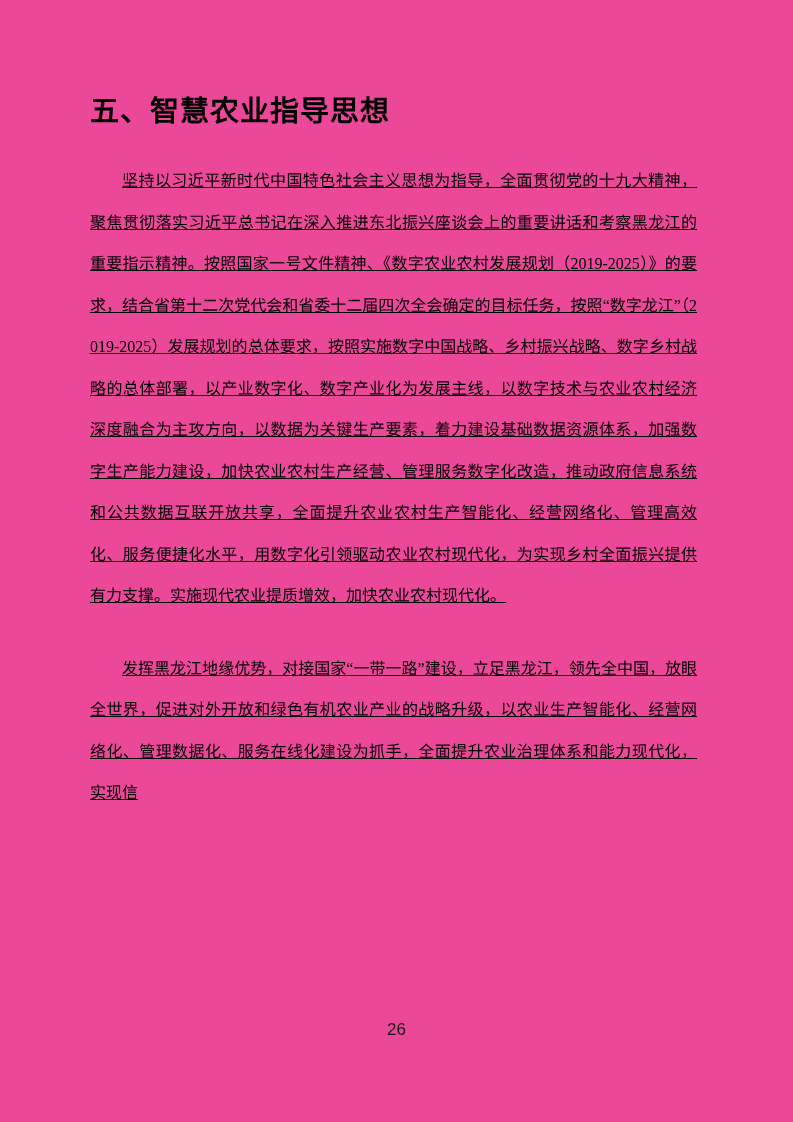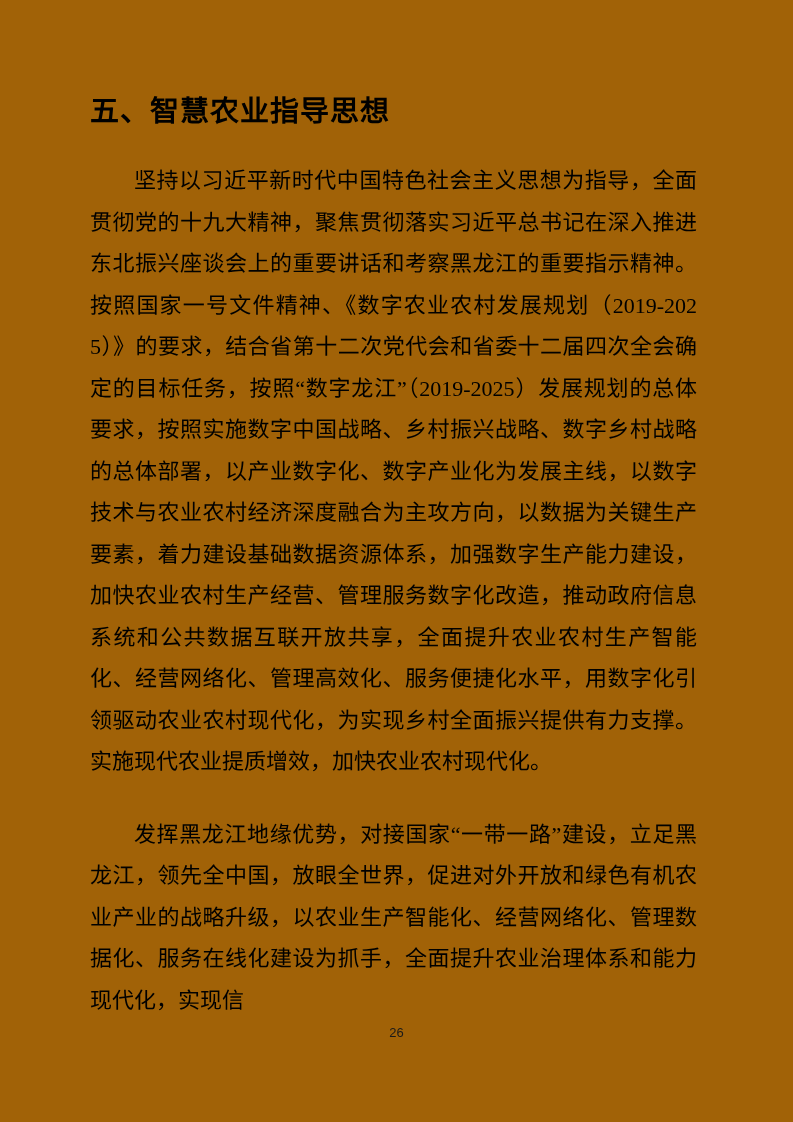--- a/index.html
+++ b/index.html
@@ -5,55 +5,56 @@
   * { box-sizing: border-box; }
   html, body {
     margin: 0;
     padding: 0;
     background: #ffffff;
   }
   .page {
     position: relative;
     width: 793px;
     height: 1122px;
-    background: #a16207;
+    background: #ec4899;
     overflow: hidden;
     padding: 93px 84px 0 90px;
     color: #000000;
   }
   .section-heading {
     font-family: "Liberation Sans", "DejaVu Sans", sans-serif;
     font-weight: 700;
     font-size: 29px;
     line-height: 1.25;
     letter-spacing: 1px;
     color: #000000;
     margin: 0;
   }
   .heading-gap-top {
     margin-top: 38px;
   }
   .body-paragraph {
     font-family: "Liberation Serif", "DejaVu Serif", serif;
-    font-size: 22px;
+    font-size: 16px;
     line-height: 41.5px;
     text-align: justify;
     text-indent: 2em;
     color: #000000;
     margin: 31px 12px 0 0;
     word-break: break-all;
+    text-decoration: underline;
   }
   .page-number {
     position: absolute;
     left: 0;
     right: 0;
     bottom: 82px;
     text-align: center;
     font-family: "Liberation Sans", "DejaVu Sans", sans-serif;
-    font-size: 13px;
+    font-size: 17px;
     color: #1a1a1a;
   }
 </style>
 </head>
 <body>
 
 <div class="page">
 
   <h1 class="section-heading">五、智慧农业指导思想</h1>
 

